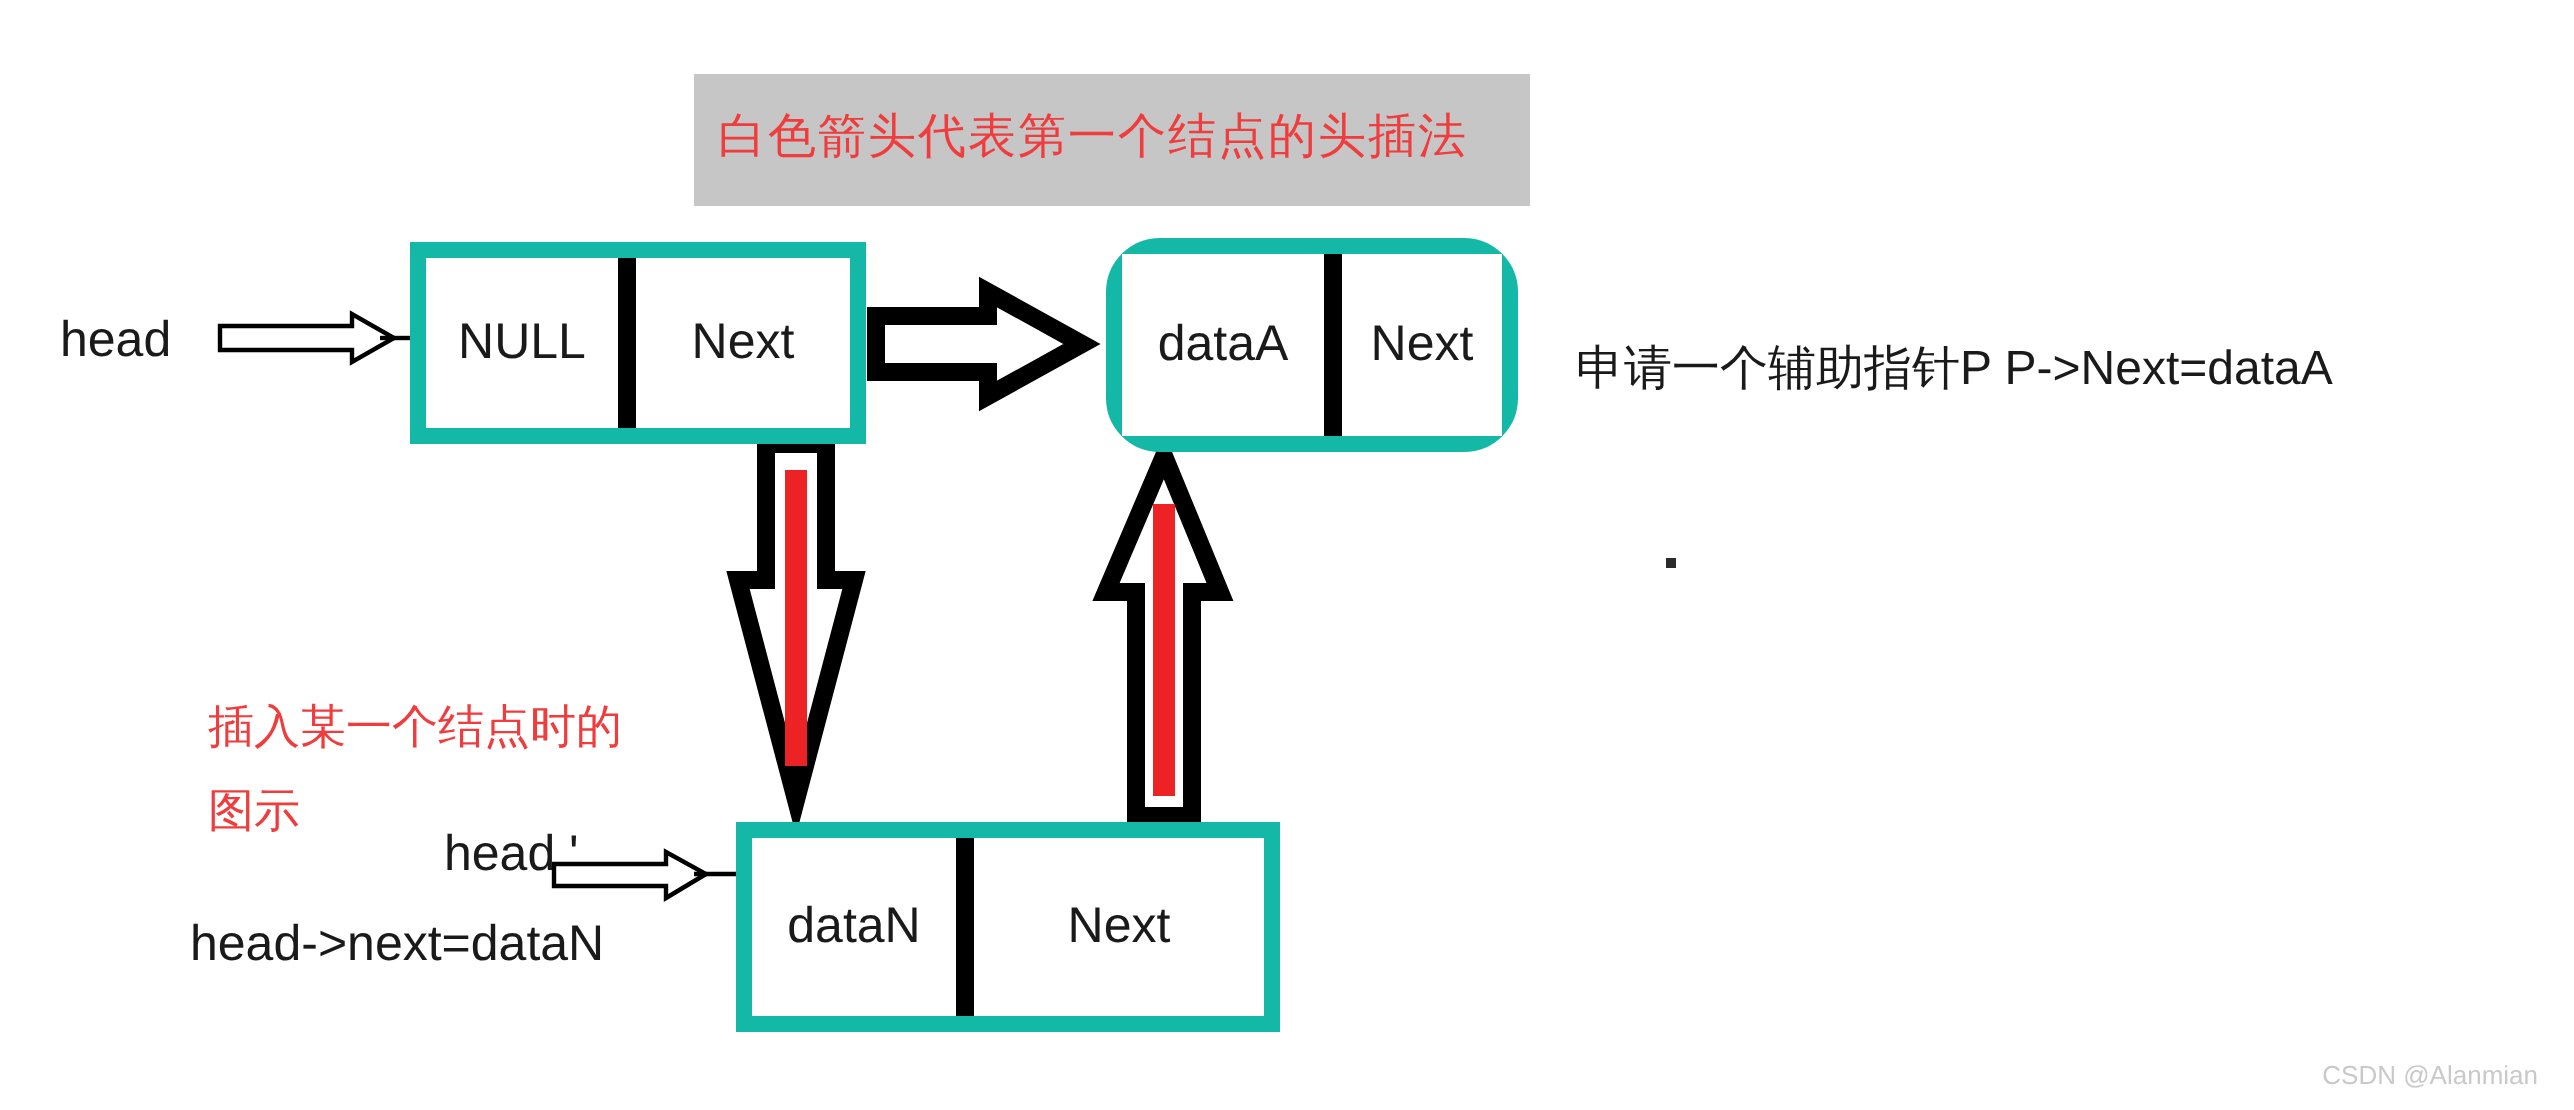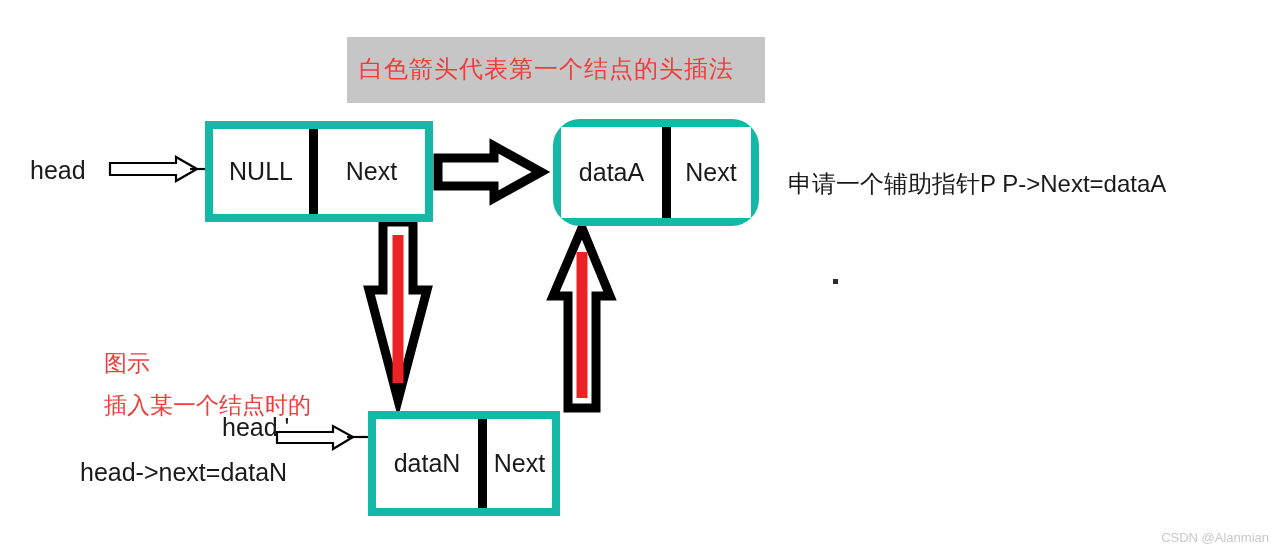--- a/index.html
+++ b/index.html
@@ -55,35 +55,35 @@
     background: #ffffff;
     box-sizing: border-box;
   }
   .cell-data { flex: 0 0 auto; }
   .cell-next { flex: 1 1 auto; border-left: 9px solid #000000; }
 
   #node-head  { left: 205px; top: 121px; width: 228px; height: 101px; }
   #node-head .cell-data { width: 96px; }
   #node-a     { left: 553px; top: 119px; width: 206px; height: 107px; border-radius: 27px; }
   #node-a .cell-data { width: 101px; }
-  #node-n     { left: 368px; top: 411px; width: 192px; height: 105px; }
+  #node-n     { left: 368px; top: 411px; width: 272px; height: 105px; }
   #node-n .cell-data { width: 102px; }
 
   
   .plain-label {
     position: absolute;
     font-size: 25px;
     color: #1a1a1a;
     white-space: nowrap;
   }
   #label-head      { left: 30px;  top: 156px; }
   #label-head-prime{ left: 222px; top: 413px; }
   #label-p-next    { left: 788px; top: 150px; font-size: 24px; margin-top: 18px; }
   #label-head-next { left: 618px; top: 298px; }
-  #label-head-datan{ left: 80px;  top: 458px; text-align: center; }
+  #label-head-datan{ left: 95px;  top: 458px; text-align: center; }
 
   #red-note {
     position: absolute;
     left: 104px;
     top: 342px;
     font-size: 23px;
     line-height: 42px;
     color: #f03c3c;
     white-space: nowrap;
   }
@@ -168,19 +168,19 @@
   </div>
 
   <div class="plain-label" id="label-head">head</div>
   <div class="plain-label" id="label-head-prime">head '</div>
   <div class="plain-label" id="label-p-next">申请一个辅助指针P  P-&gt;Next=dataA</div>
   <div class="plain-label" id="label-head-datan">head-&gt;next=dataN</div>
 
   <div class="dot-artifact"></div>
 
   <div id="red-note">
+    <div>插入某一个结点时的</div>
     <div>图示</div>
-    <div>插入某一个结点时的</div>
   </div>
 
   <div id="watermark">CSDN @Alanmian</div>
 
 </div>
 
 </body></html>

